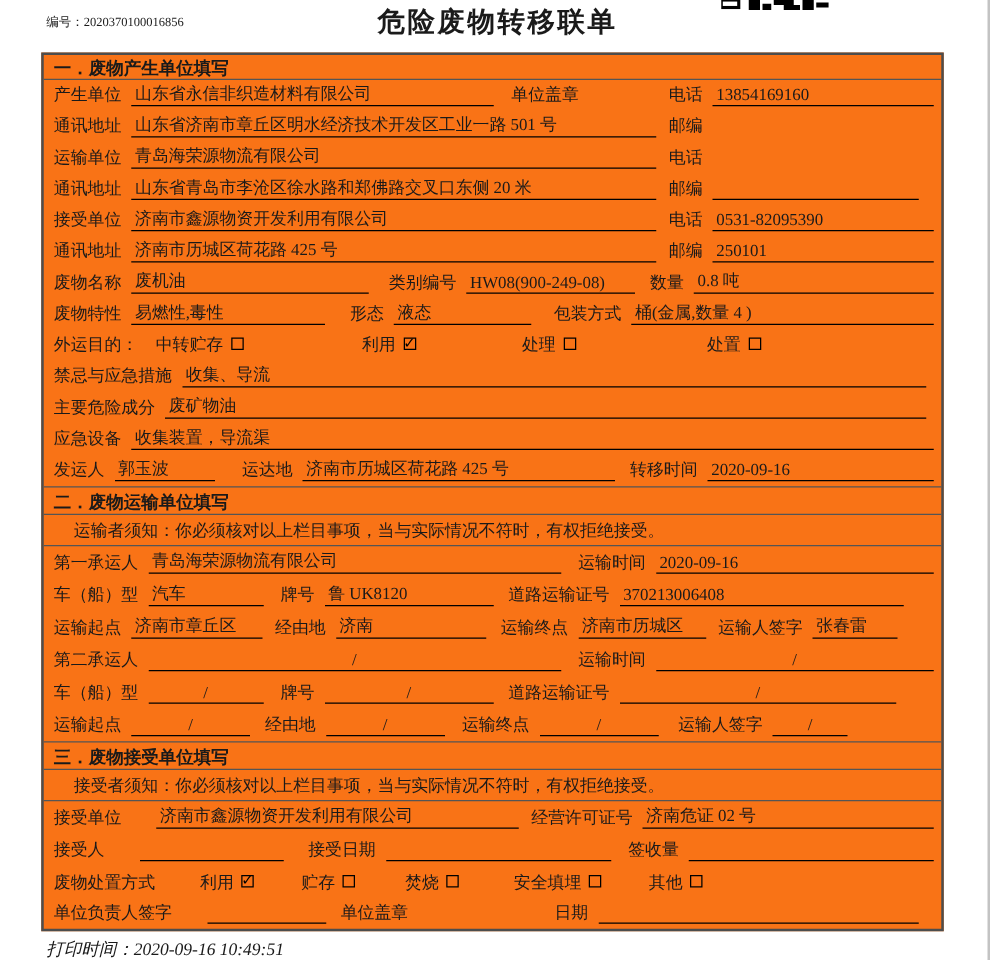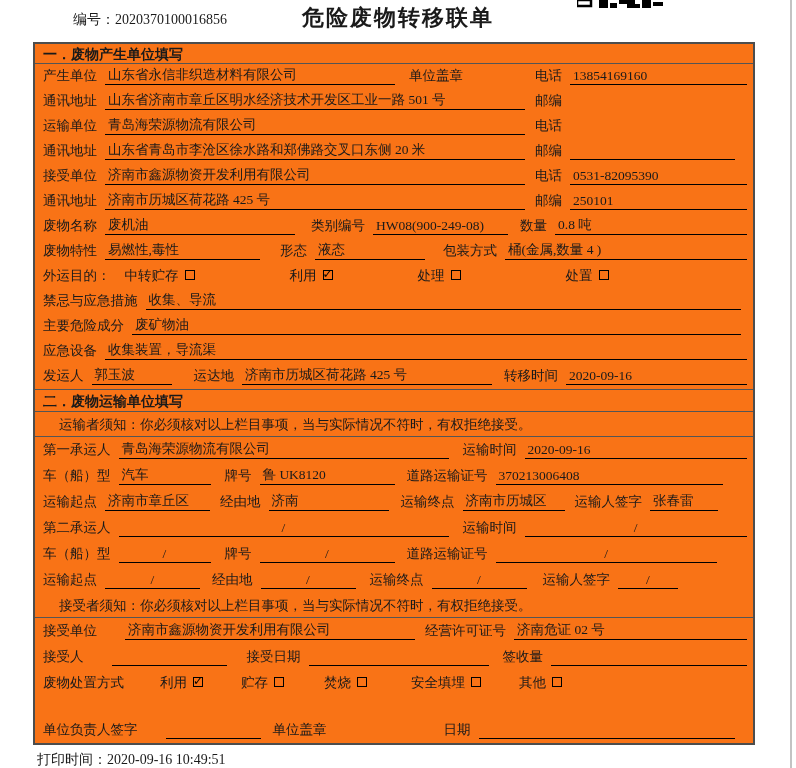--- a/index.html
+++ b/index.html
@@ -3,21 +3,21 @@
 <meta charset="utf-8">
 <style>
   * { box-sizing: border-box; margin: 0; padding: 0; }
   html, body { width: 796px; height: 768px; background: #ffffff; overflow: hidden; }
   body {
     font-family: "Liberation Serif", "DejaVu Serif", serif;
     color: #1a1a1a;
     position: relative;
     font-size: 13.5px;
   }
-  .serial { position: absolute; left: 37px; top: 11px; font-size: 14px; white-space: nowrap; margin-left: 36px; }
+  .serial { position: absolute; left: 37px; top: 11px; font-size: 10px; white-space: nowrap; }
   .title  { position: absolute; left: 0; right: 0; top: 3px; text-align: center; font-size: 22px; font-weight: bold; letter-spacing: 2px; }
   .qr { position: absolute; left: 577px; top: 0; width: 86px; height: 8px; }
   .edge-line { position: absolute; left: 790px; top: 0; width: 2px; height: 768px; background: #c3c3c3; }
 
   .form { position: absolute; left: 33px; top: 42px; width: 722px; height: 703px;
           border: 2px solid #4d4d4d; display: flex; flex-direction: column; background: #f97316; }
 
   .sec    { font-weight: bold; font-size: 14px; padding: 2px 6px 0 8px; border-bottom: 1.5px solid #555; }
   .sec.h20 { height: 20px; }
   .sec.mid { height: 23px; border-top: 1.5px solid #555; padding-top: 3px; }
@@ -44,21 +44,21 @@
   .w135{width:135px} .w155{width:155px} .w180{width:180px} .w190{width:190px} .w250{width:250px}
   .w290{width:290px} .w330{width:330px}
 
   .opt { display: flex; align-items: center; flex: none; }
   .cb { position: relative; width: 10px; height: 10px; border: 1.2px solid #000; display: inline-block;
         margin-left: 6px; margin-bottom: 2px; flex: none; }
   .cb[data-checked="true"]::after {
     content: "✓"; position: absolute; left: -1px; top: -4px;
     font-family: "DejaVu Sans", sans-serif; font-size: 12px; font-weight: bold; color: #000;
   }
-  .footer { position: absolute; left: 37px; top: 751px; font-size: 14px; white-space: nowrap; }
+  .footer { position: absolute; left: 37px; top: 751px; font-size: 14px; white-space: nowrap; font-style: italic; }
 </style>
 </head>
 <body>
 
 <div class="serial">
   <span>编号：</span><span>2020370100016856</span>
 </div>
 <div class="title">危险废物转移联单</div>
 
 <svg class="qr" viewBox="0 0 86 8" xmlns="http://www.w3.org/2000/svg">
@@ -253,20 +253,21 @@
     <span class="l">运输起点</span>
     <span class="v w95 slash">/</span>
     <span class="l ml12">经由地</span>
     <span class="v w95 slash">/</span>
     <span class="l ml14">运输终点</span>
     <span class="v w95 slash">/</span>
     <span class="l ml16">运输人签字</span>
     <span class="v w60 slash">/</span>
   </div>
 
+  <div class="sec mid">三．废物接受单位填写</div>
   <div class="notice">接受者须知：你必须核对以上栏目事项，当与实际情况不符时，有权拒绝接受。</div>
 
   <div class="row r26">
     <span class="l">接受单位</span>
     <span class="v w290 ml20">济南市鑫源物资开发利用有限公司</span>
     <span class="l ml10">经营许可证号</span>
     <span class="v fill">济南危证 02 号</span>
   </div>
 
   <div class="row r26">

